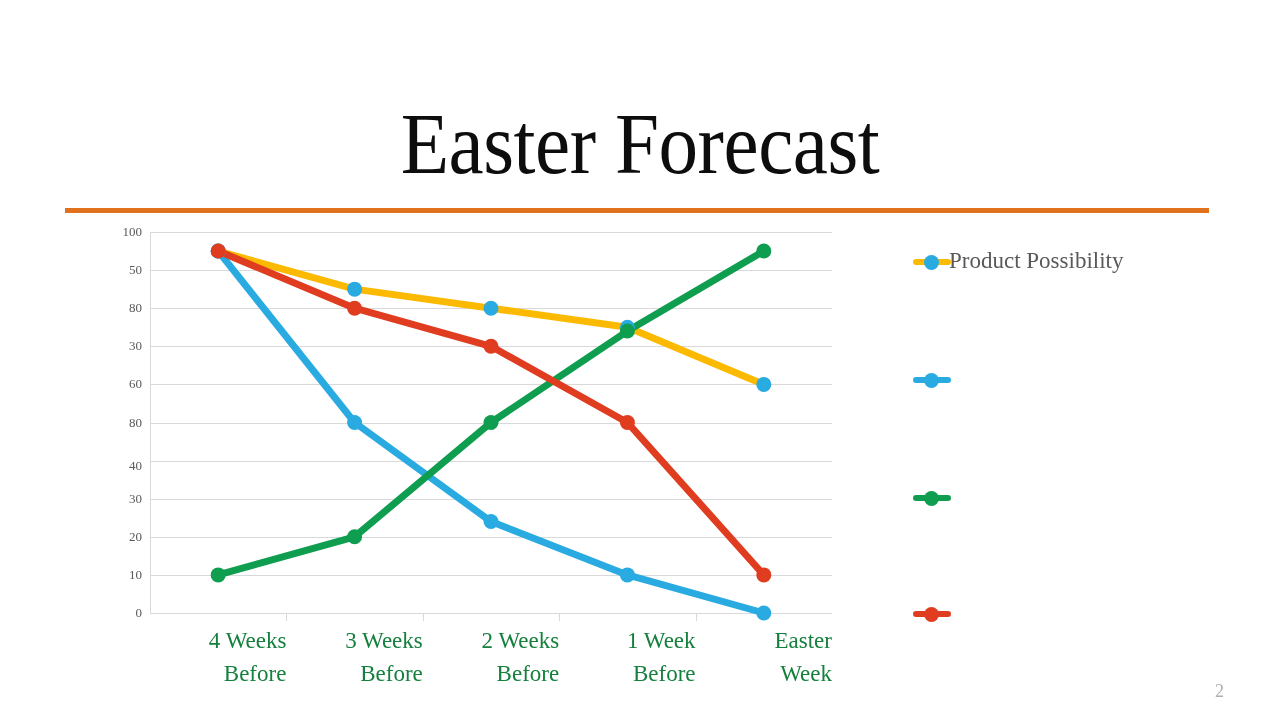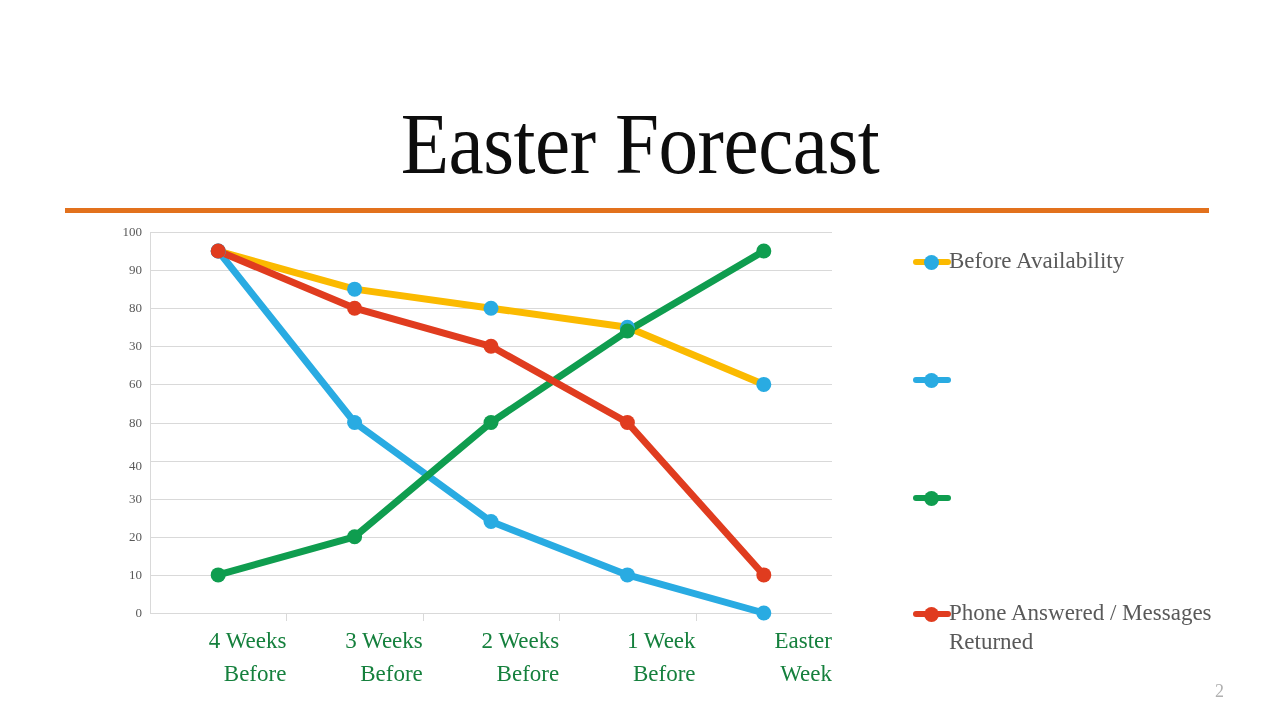--- a/index.html
+++ b/index.html
@@ -206,21 +206,21 @@
 
 <div id="slide-title">Easter Forecast</div>
 
 <div id="title-divider"></div>
 
 <div id="chart-area">
   <div id="plot-wrap">
 
     <div id="y-axis">
         <div class="y-tick" style="top: -5px;">100</div>
-        <div class="y-tick" style="top: 33.1px;">90</div>
+        <div class="y-tick" style="top: 33.1px;">50</div>
         <div class="y-tick" style="top: 71.2px;">80</div>
         <div class="y-tick" style="top: 109.3px;">30</div>
         <div class="y-tick" style="top: 147.4px;">60</div>
         <div class="y-tick" style="top: 185.5px;">80</div>
         <div class="y-tick" style="top: 229px;">40</div>
         <div class="y-tick" style="top: 261.7px;">30</div>
         <div class="y-tick" style="top: 299.8px;">20</div>
         <div class="y-tick" style="top: 337.9px;">10</div>
         <div class="y-tick" style="top: 376px;">0</div>
       </div>
@@ -280,36 +280,35 @@
       <div class="cat-tick" style="left: 635.6px;"></div>
     </div>
 </div>
 
 <div id="legend">
     <div class="legend-item" style="top: 0px;">
       <span class="legend-marker">
         <span class="lg-line" style="background: rgb(251, 186, 0);"></span>
         <span class="lg-dot" style="background: rgb(41, 171, 226);"></span>
       </span>
-      <span class="legend-label">Before Availability</span>
+      <span class="legend-label">Product Possibility</span>
     </div>
     <div class="legend-item" style="top: 118px;">
       <span class="legend-marker">
         <span class="lg-line" style="background: rgb(41, 171, 226);"></span>
         <span class="lg-dot" style="background: rgb(41, 171, 226);"></span>
       </span>
     </div>
     <div class="legend-item" style="top: 236px;">
       <span class="legend-marker">
         <span class="lg-line" style="background: rgb(15, 157, 79);"></span>
         <span class="lg-dot" style="background: rgb(15, 157, 79);"></span>
       </span>
     </div>
     <div class="legend-item" style="top: 352px;">
       <span class="legend-marker">
         <span class="lg-line" style="background: rgb(224, 60, 31);"></span>
         <span class="lg-dot" style="background: rgb(224, 60, 31);"></span>
       </span>
-      <span class="legend-label">Phone Answered / Messages Returned</span>
     </div>
   </div>
 
 <div id="page-number">2</div>
 
 </body></html>

